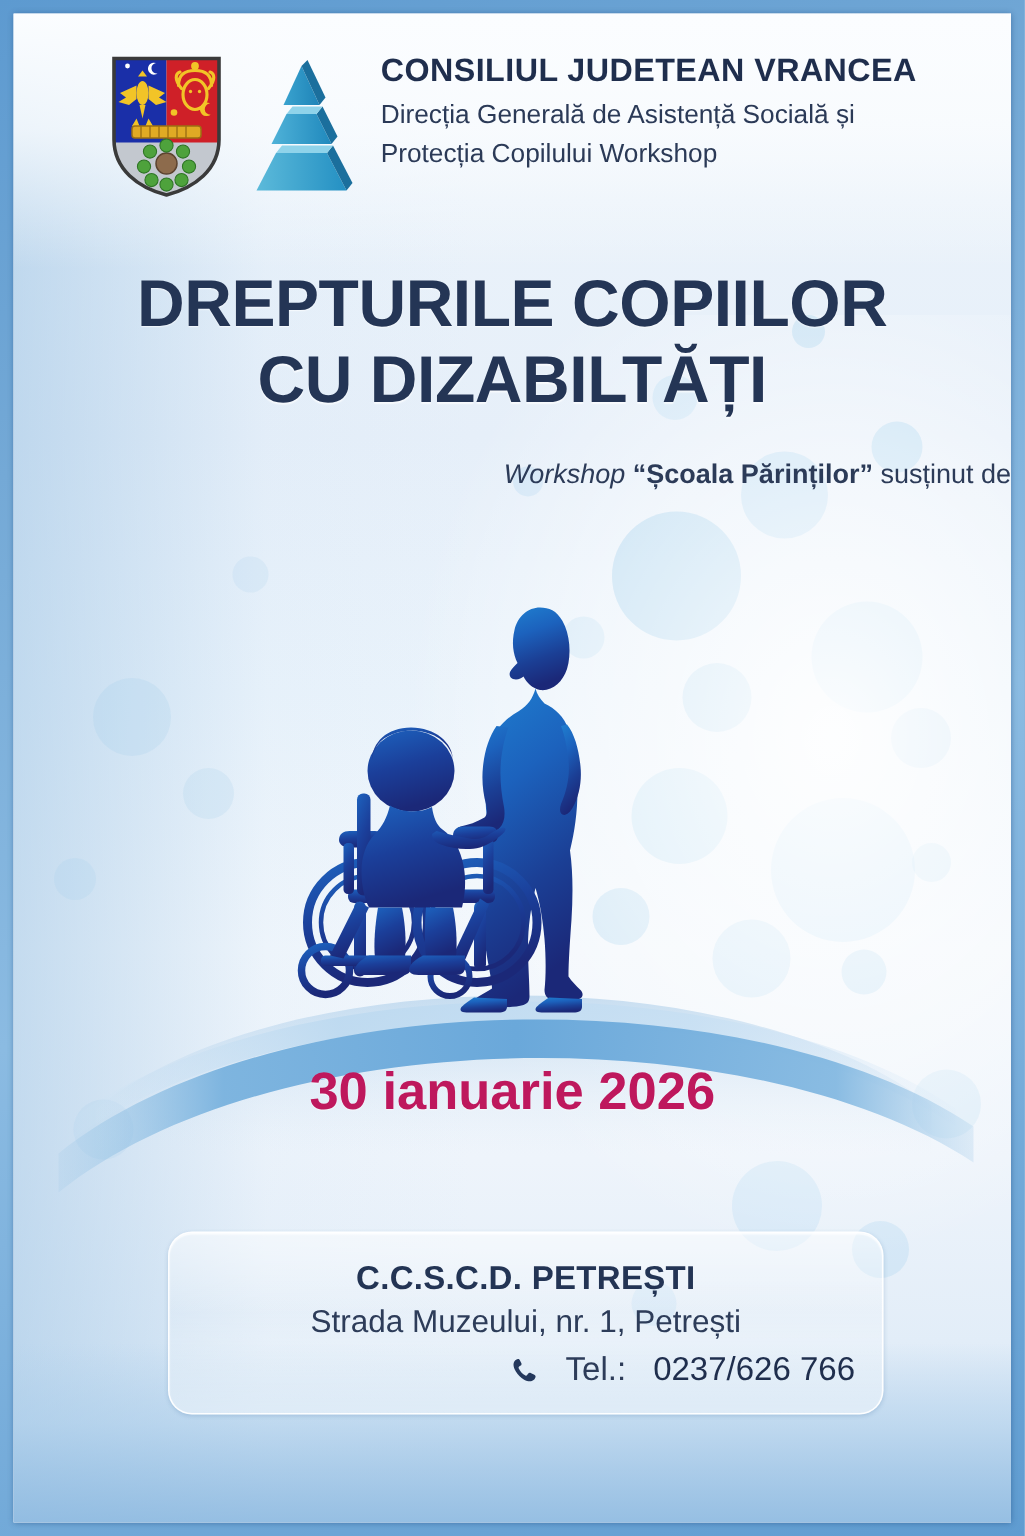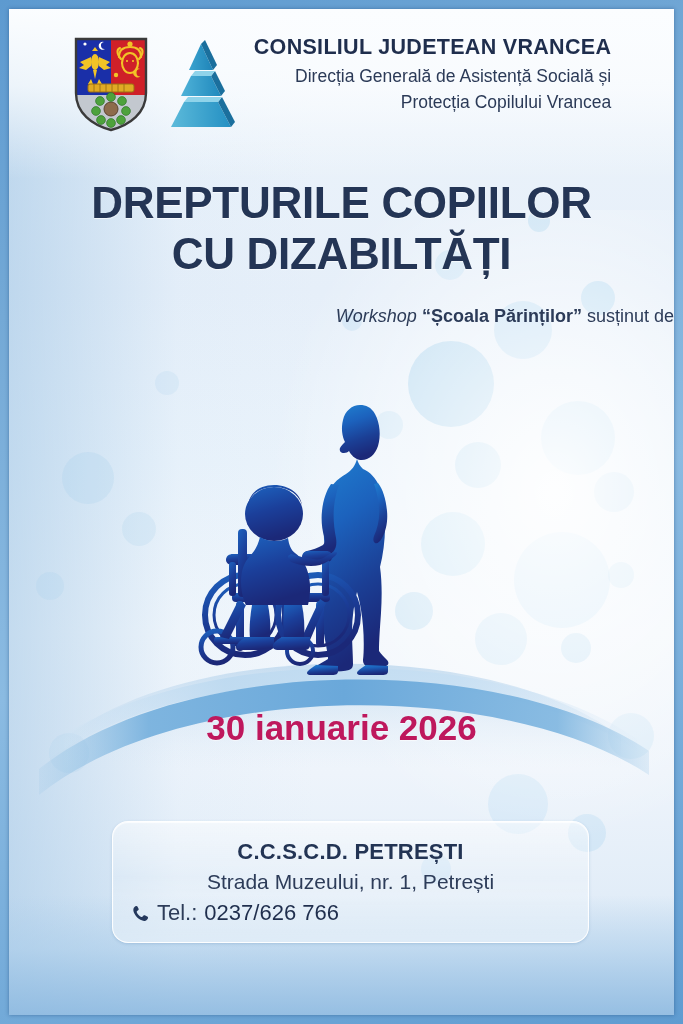--- a/index.html
+++ b/index.html
@@ -78,21 +78,21 @@
     gap:10px;
     padding:0 14px;
   }
   .crest{width:78px;height:98px;flex:0 0 auto;margin-top:6px;}
   .pyramid{width:82px;height:100px;flex:0 0 auto;margin-top:6px;}
   .org{
     margin-left:2px;
     margin-top:6px;
     color:#23314e;
     line-height:1.2;
-    text-align:right;
+    text-align:left;
   }
   .org-l1{
     font-size:21.5px;
     font-weight:bold;
     letter-spacing:.3px;
     white-space:nowrap;
     color:#1f2e4d;
   }
   .org-l2,.org-l3{
     font-size:17.5px;
@@ -175,22 +175,22 @@
     margin-top:5px;
     font-size:21px;
     color:#2d3c59;
   }
   .phone{
     margin-top:6px;
     font-size:22px;
     color:#2d3c59;
     display:flex;
     align-items:center;
-    justify-content:flex-start;
-    gap:7px;
+    justify-content:flex-end;
+    gap:18px;
   }
   .phone .num{font-weight:normal;color:#1f2e4d;}
   .phone-icon{display:inline-block;width:19px;height:19px;}
 </style>
 </head>
 <body>
 
 <div class="poster">
 
   <div class="frame-inner">
@@ -312,21 +312,21 @@
         <path d="M51 41 L61 61 L65 56 L55 36 Z" fill="#1b6f9d"></path>
         <path d="M31 41 L51 41 L55 36 L35 36 Z" fill="#8fd3ea"></path>
 
         <path d="M29 35 L41 9 L53 35 Z" fill="url(#pgTop)"></path>
         <path d="M41 9 L53 35 L57 30 L45 5 Z" fill="#1b6f9d"></path>
       </svg>
 
       <div class="org">
         <div class="org-l1">CONSILIUL JUDETEAN VRANCEA</div>
         <div class="org-l2">Direcția Generală de Asistență Socială și</div>
-        <div class="org-l3">Protecția Copilului Vrancea</div>
+        <div class="org-l3">Protecția Copilului Workshop</div>
       </div>
     </div>
 
     <div class="title">
       <span>DREPTURILE COPIILOR</span>
       <span class="l2">CU DIZABILTĂȚI</span>
     </div>
 
     <div class="subtitle">
       <span class="ws">Workshop</span>

